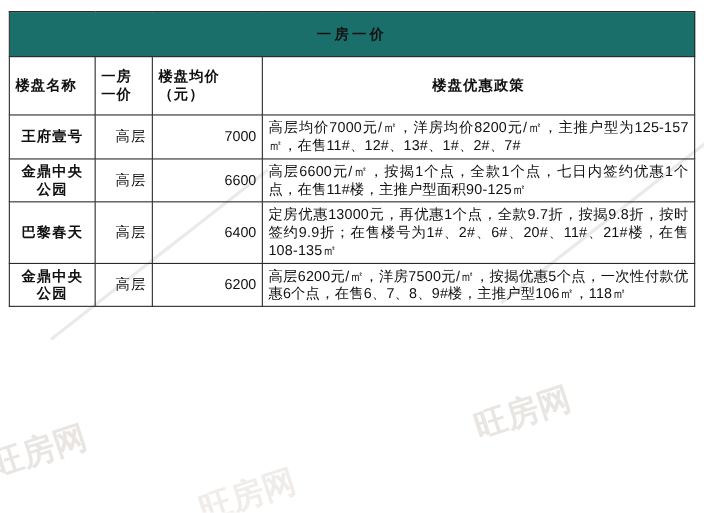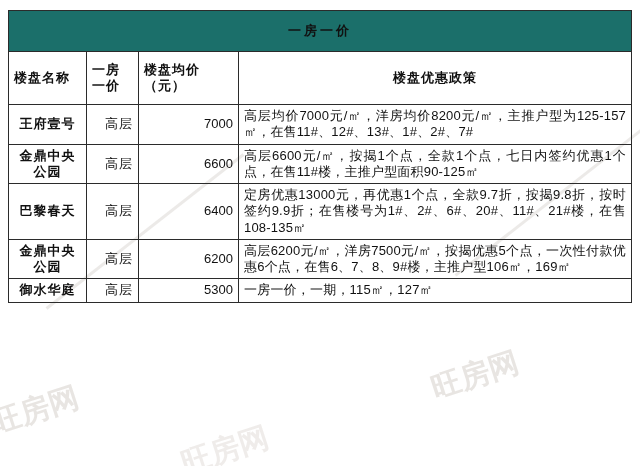--- a/index.html
+++ b/index.html
@@ -153,26 +153,20 @@
       <td class="name">巴黎春天</td>
       <td class="prod">高层</td>
       <td class="price">6400</td>
       <td class="policy">定房优惠13000元，再优惠1个点，全款9.7折，按揭9.8折，按时签约9.9折；在售楼号为1#、2#、6#、20#、11#、21#楼，在售108-135㎡</td>
     </tr>
 
     <tr>
       <td class="name">金鼎中央公园</td>
       <td class="prod">高层</td>
       <td class="price">6200</td>
-      <td class="policy">高层6200元/㎡，洋房7500元/㎡，按揭优惠5个点，一次性付款优惠6个点，在售6、7、8、9#楼，主推户型106㎡，169㎡</td>
+      <td class="policy">高层6200元/㎡，洋房7500元/㎡，按揭优惠5个点，一次性付款优惠6个点，在售6、7、8、9#楼，主推户型106㎡，118㎡</td>
     </tr>
 
-    <tr>
-      <td class="name">御水华庭</td>
-      <td class="prod">高层</td>
-      <td class="price">5300</td>
-      <td class="policy">一房一价，一期，115㎡，127㎡</td>
-    </tr>
 
   </tbody>
     </table>
 
 </div>
 
 </body></html>

